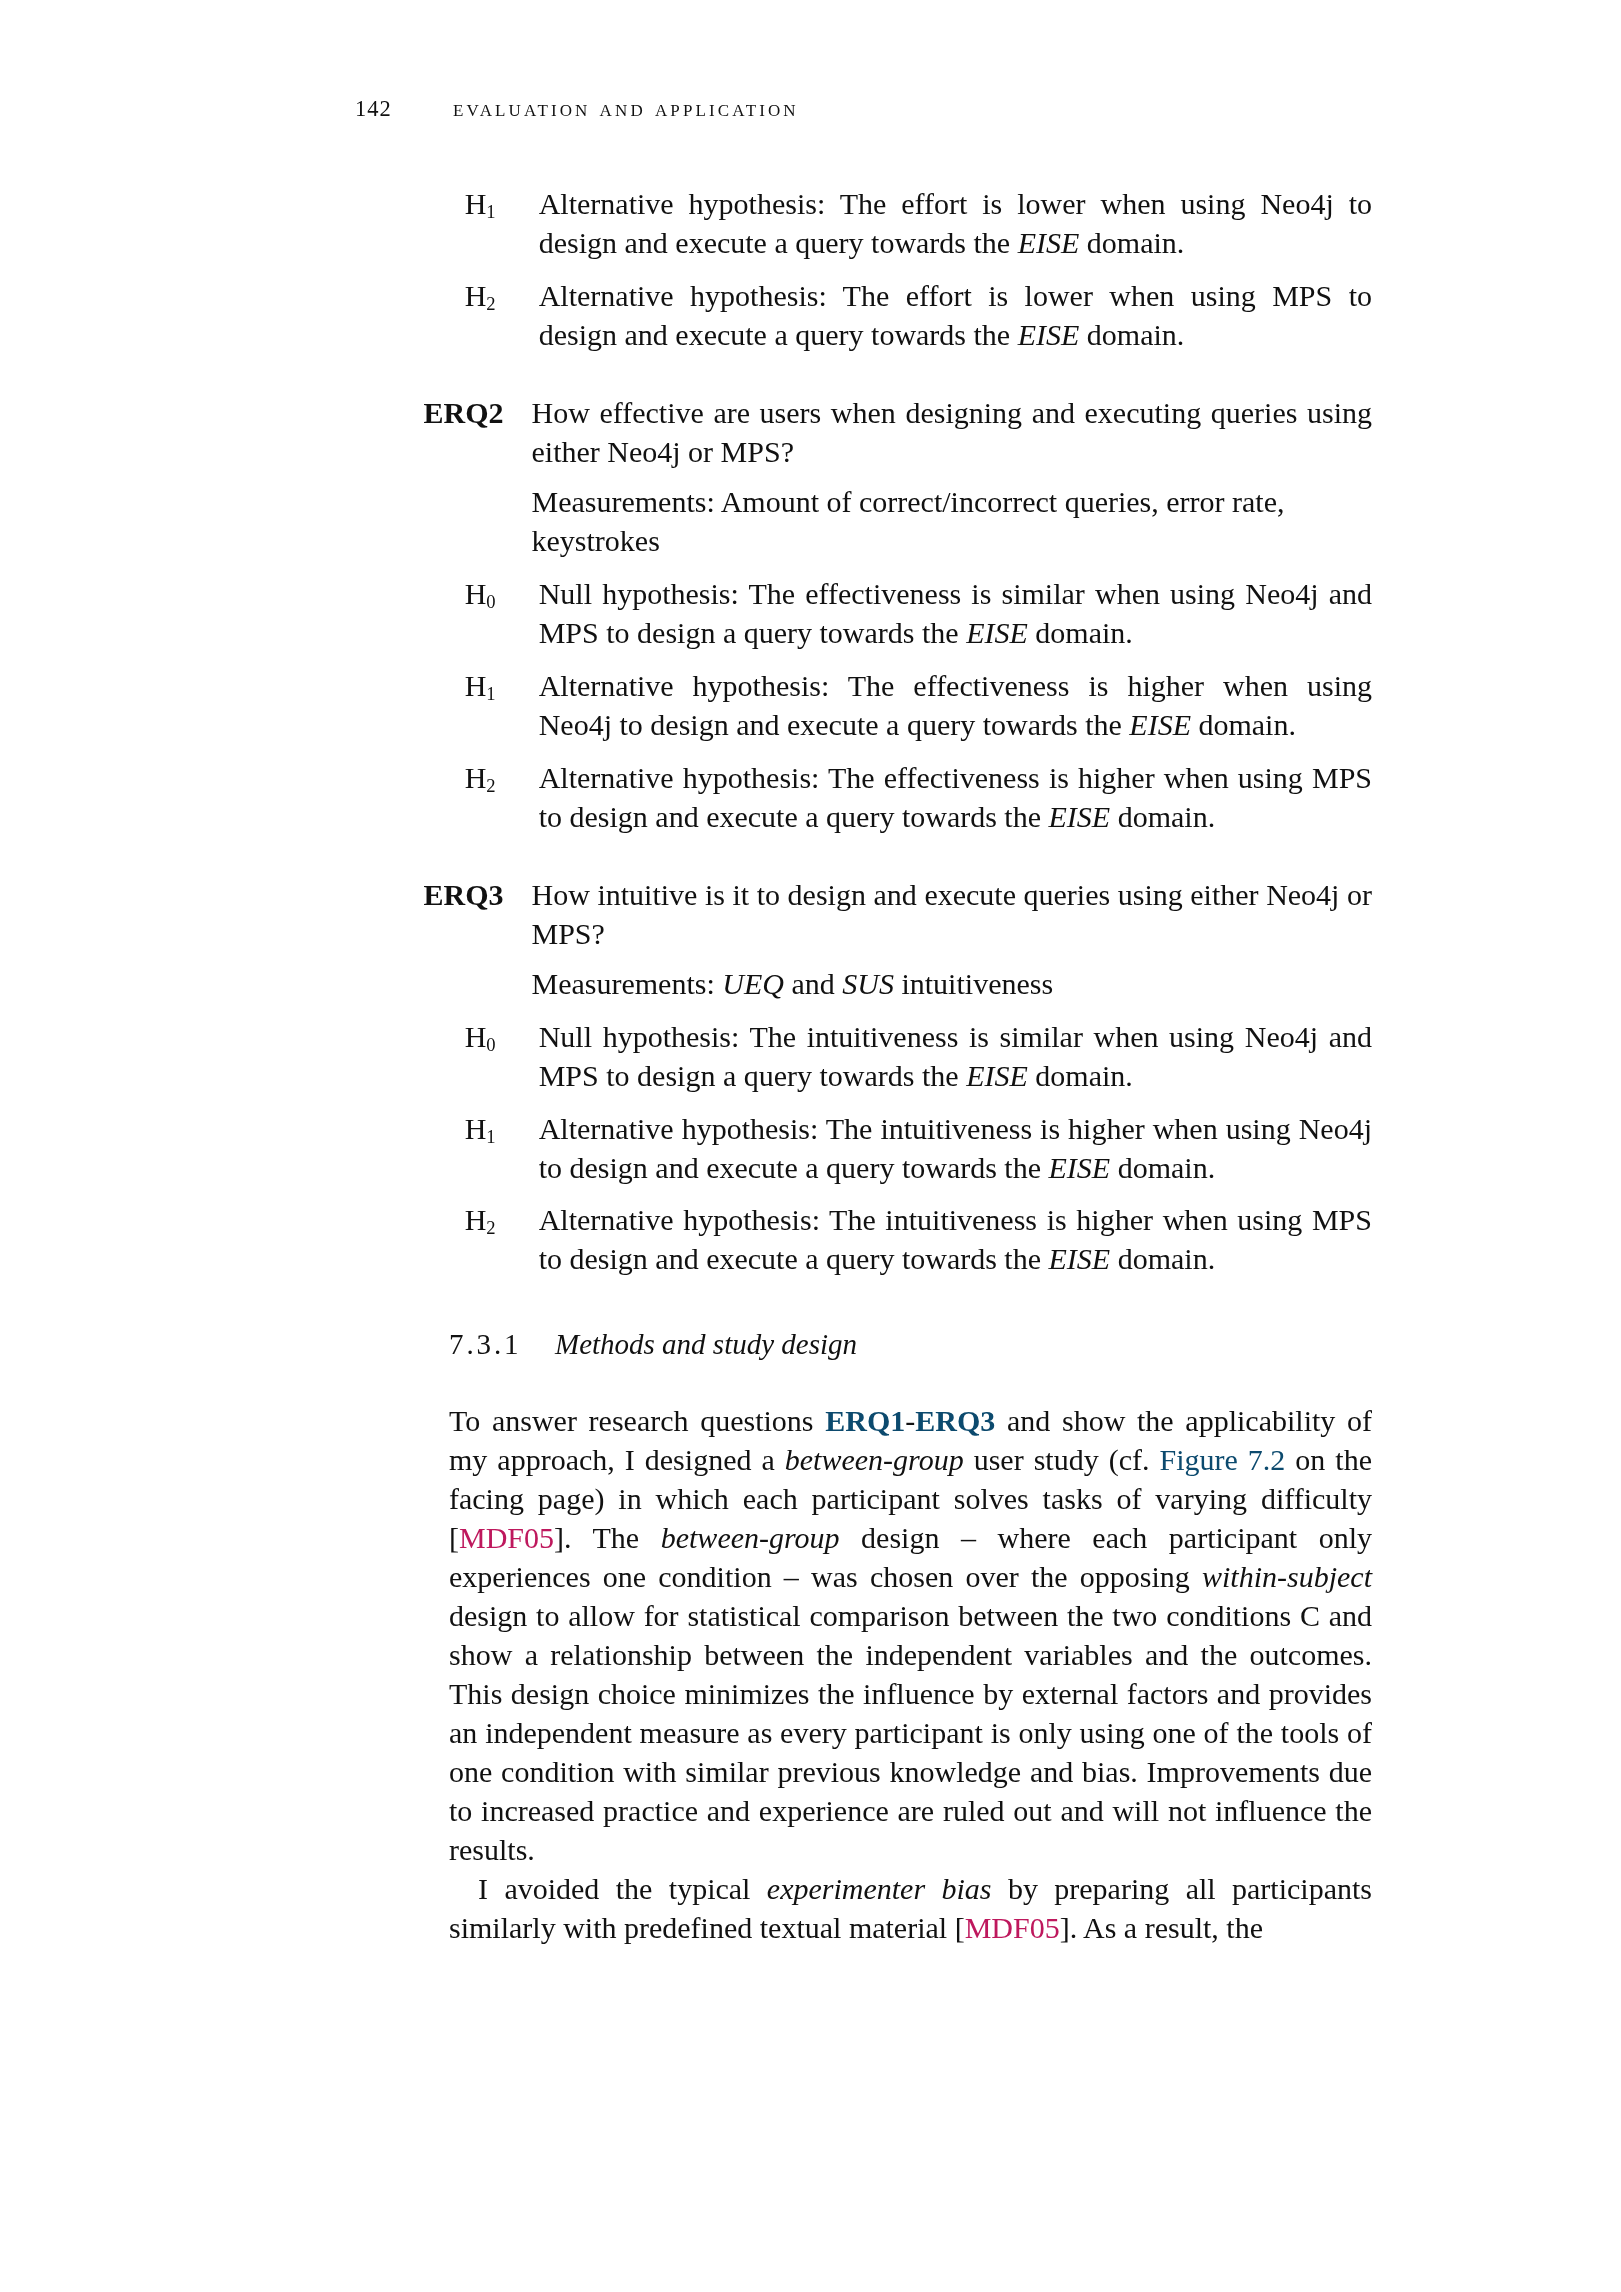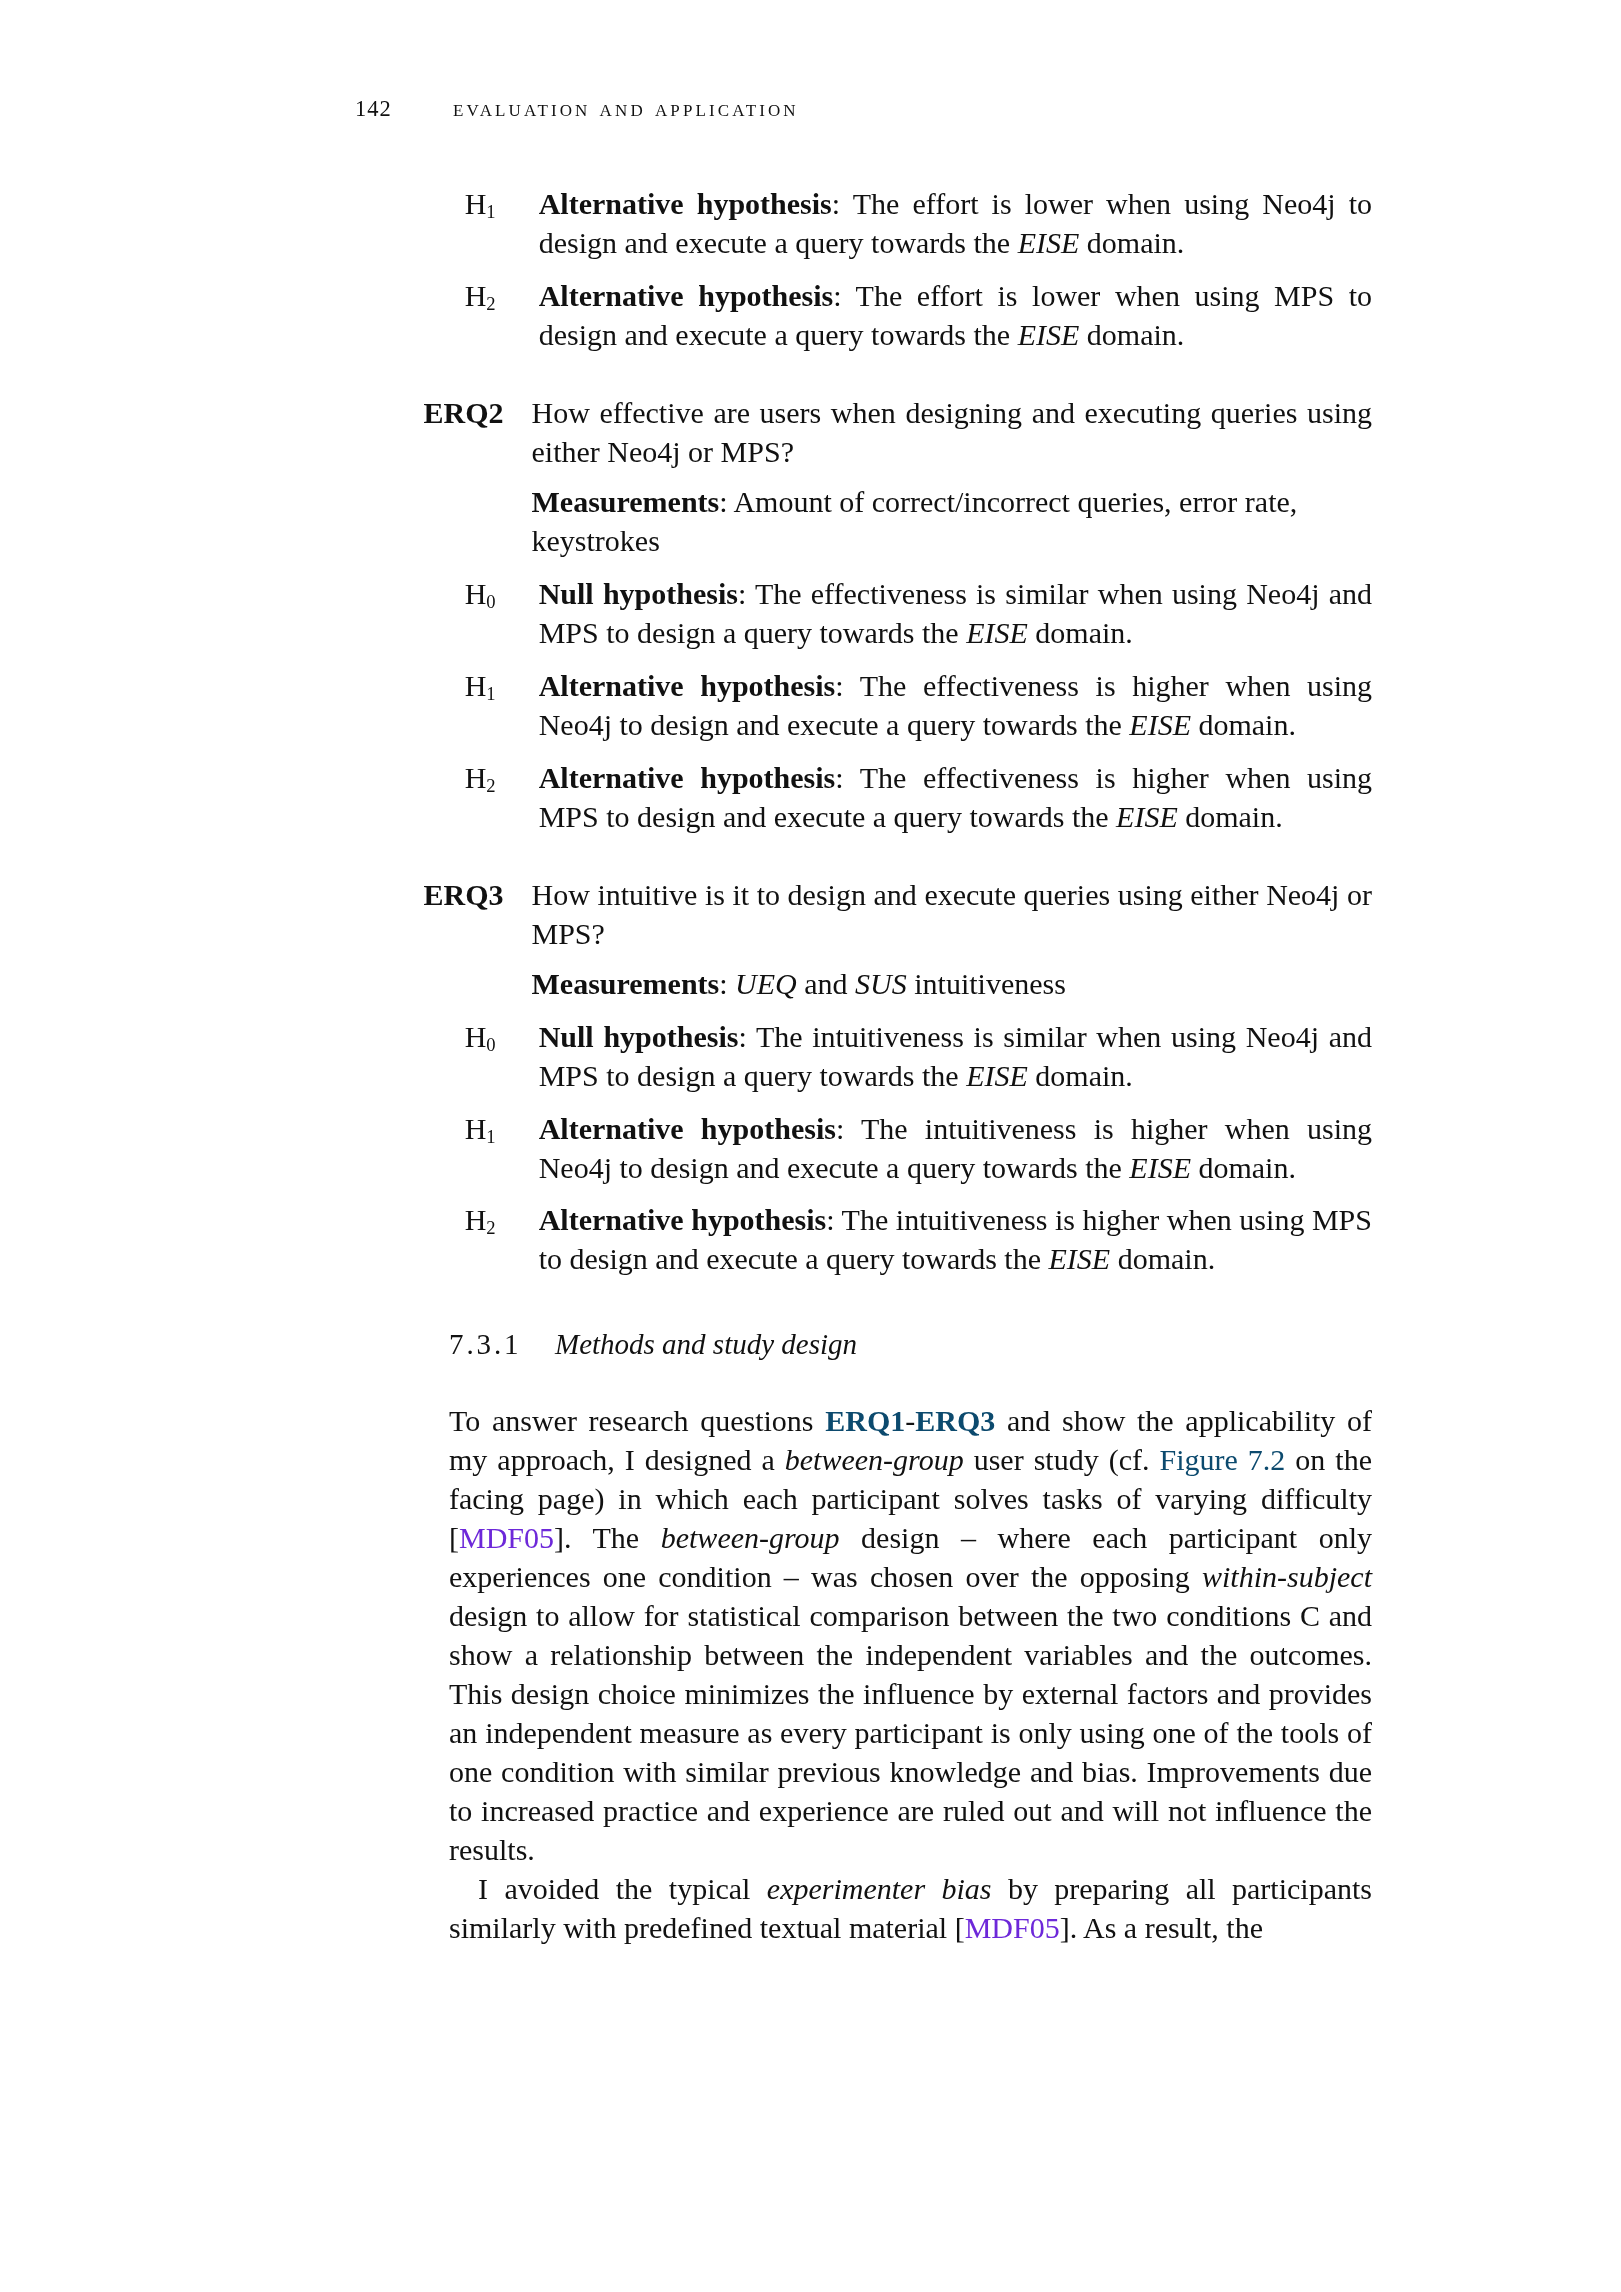--- a/index.html
+++ b/index.html
@@ -86,21 +86,21 @@
     text-align: justify;
     margin-bottom: 11.8px;
   }
   .erq .measure {
     margin-bottom: 13.7px;
   }
   .sub-hyps {
     margin-top: 0;
   }
 
-  b { font-weight: bold; }
+  b { font-weight: normal; }
   i { font-style: italic; }
 
   .section-heading {
     margin-top: 47px;
     margin-left: 0;
     font-size: 29px;
     display: flex;
     align-items: flex-start;
   }
   .section-heading .num {
@@ -121,21 +121,21 @@
     margin-top: 0;
     text-indent: 29px;
   }
 
   .link-blue {
     color: #0c4a6e;
     text-decoration: none;
   }
   .link-blue.bold { font-weight: bold; }
   .link-green {
-    color: #6d28d9;
+    color: #be185d;
     text-decoration: none;
   }
 </style>
 </head>
 <body>
 
 <div class="page">
 
   <div class="running-head">
     <span class="pagenum">142</span>

